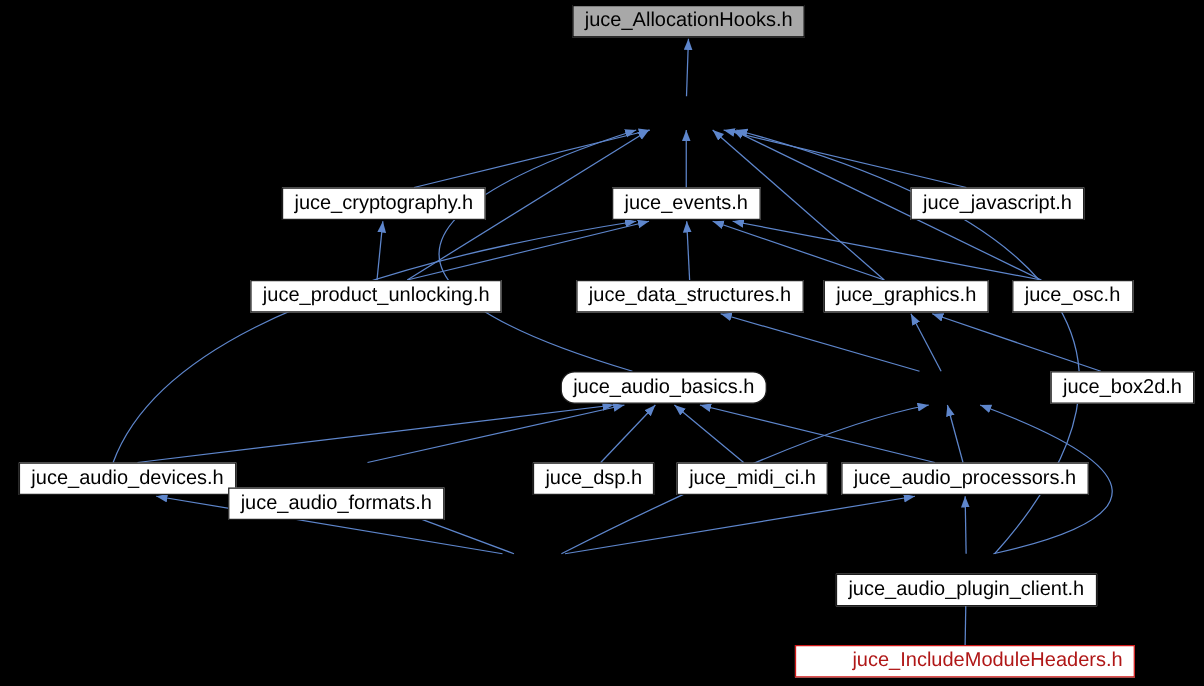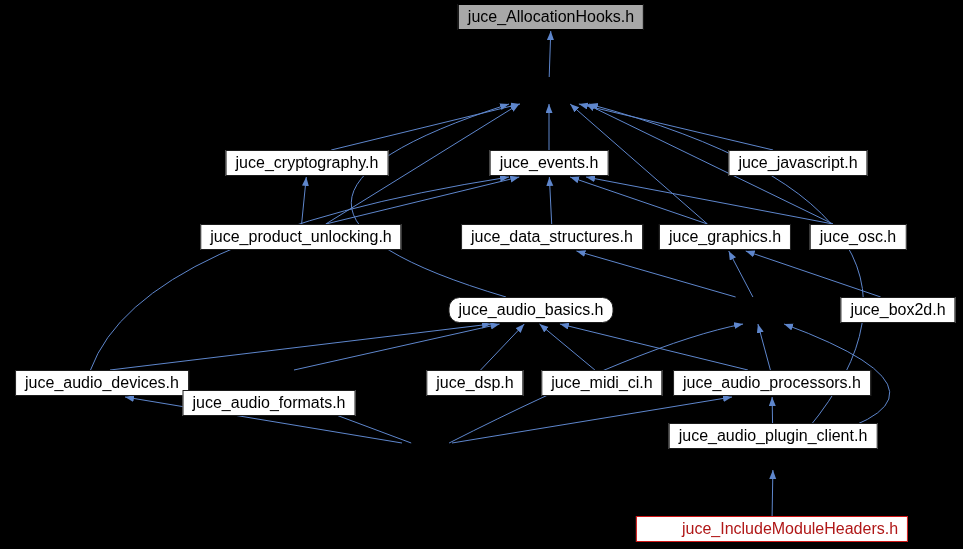--- a/index.html
+++ b/index.html
@@ -87,15 +87,15 @@
     <div class="node normal" style="left: 552px; top: 237px;">juce_data_structures.h</div>
     <div class="node normal" style="left: 725px; top: 237px;">juce_graphics.h</div>
     <div class="node normal" style="left: 858px; top: 237px;">juce_osc.h</div>
     <div class="node normal" style="left: 531px; top: 310px; border-radius: 11px;">juce_audio_basics.h</div>
     <div class="node normal" style="left: 898px; top: 310px;">juce_box2d.h</div>
     <div class="node normal" style="left: 85px; top: 383px; margin-left: 17px;">juce_audio_devices.h</div>
     <div class="node normal" style="left: 269px; top: 383px; margin-top: 20px;">juce_audio_formats.h</div>
     <div class="node normal" style="left: 475px; top: 383px;">juce_dsp.h</div>
     <div class="node normal" style="left: 602px; top: 383px;">juce_midi_ci.h</div>
     <div class="node normal" style="left: 772px; top: 383px;">juce_audio_processors.h</div>
-    <div class="node normal" style="left: 773px; top: 436px;">juce_audio_plugin_client.h</div>
+    <div class="node normal" style="left: 773px; top: 472px;">juce_audio_plugin_client.h</div>
     <div class="node red" style="left: 772px; top: 529px; padding-left: 45px;">juce_IncludeModuleHeaders.h</div>
   </div>
 
 </body></html>

